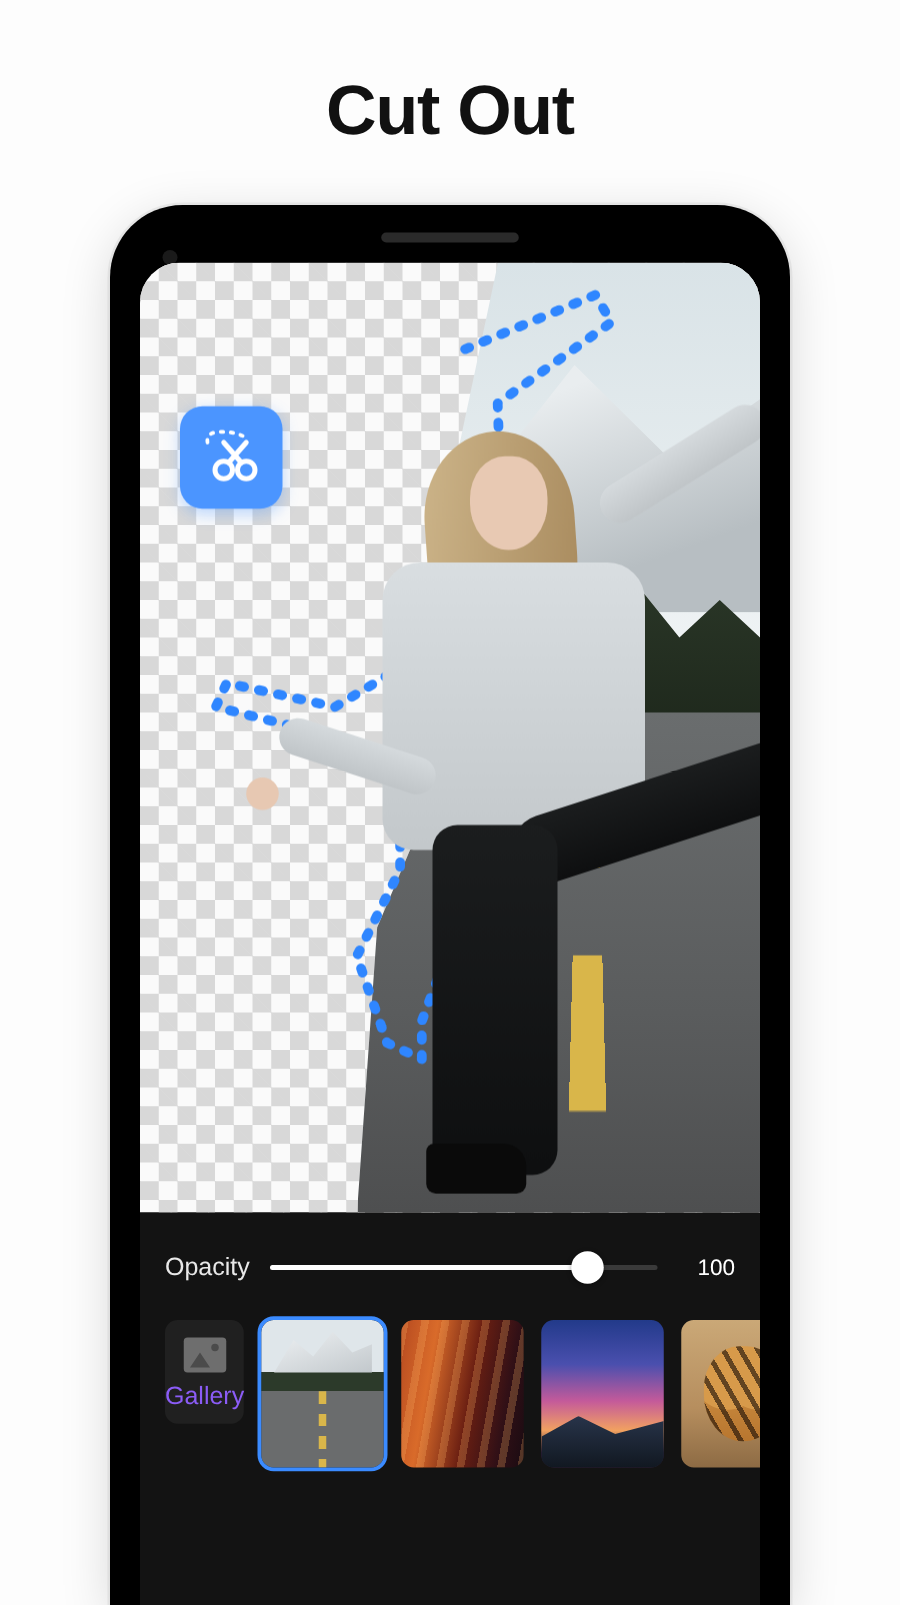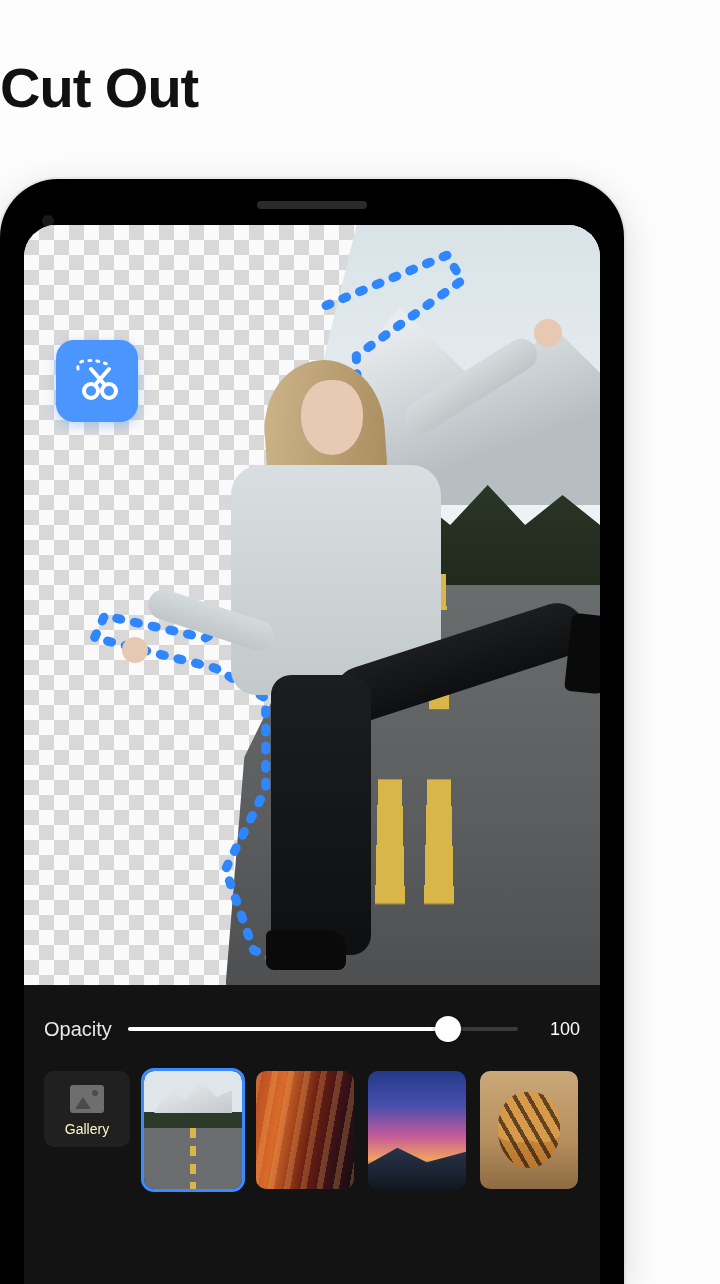--- a/index.html
+++ b/index.html
@@ -1,32 +1,32 @@
 <!DOCTYPE html>
 <html><head>
 <meta charset="utf-8">
 <style>
   * { box-sizing: border-box; margin: 0; padding: 0; }
   html, body { width: 720px; height: 1284px; background: #fdfdfd; font-family: -apple-system, Helvetica, Arial, sans-serif; }
   .page {
     width: 720px; height: 1284px; position: relative; overflow: hidden;
-    display: flex; flex-direction: column; align-items: flex-start;
+    display: flex; flex-direction: column; align-items: center;
   }
   .page-title {
     margin-top: 55px;
     font-size: 56px;
     font-weight: 800;
     color: #111;
     letter-spacing: -1px;
   }
 
   
   .phone {
-    margin-top: 59px;
-    width: 624px;
+    margin-top: 44px;
+    width: 544px;
     height: 1284px;
     border-radius: 58px 58px 0 0;
     background: #000;
     position: relative;
     box-shadow: 0 10px 40px rgba(0,0,0,0.15), 0 0 0 2px #f0f0f0;
     overflow: hidden;
   }
   .phone::before { 
     content:"";
     position:absolute; inset:-6px;
@@ -159,21 +159,21 @@
   .thumbs {
     display:flex; gap:14px; align-items:flex-start; padding:10px 0 0 0;
   }
   .gallery-btn {
     width:86px; display:flex; flex-direction:column; align-items:center; gap:8px;
     background:#202020; border-radius:10px; padding:14px 0 10px;
   }
   .gallery-icon { width:34px; height:28px; background:#6e6e6e; border-radius:3px; position:relative; }
   .gallery-icon::before{content:"";position:absolute;left:5px;bottom:4px;width:0;height:0;border-left:8px solid transparent;border-right:8px solid transparent;border-bottom:12px solid #4b4b4b;}
   .gallery-icon::after{content:"";position:absolute;right:6px;top:5px;width:6px;height:6px;background:#4b4b4b;border-radius:50%;}
-  .gallery-label { color:#fef9c3; font-size:14px; }
+  .gallery-label { color:#8b5cf6; font-size:20px; }
 
   .bg-thumb { width:98px; height:118px; border-radius:10px; overflow:hidden; position:relative; flex-shrink:0; }
   .bg-thumb.selected { outline:3px solid #3b8bff; outline-offset:0; }
 
   .t-road { background:linear-gradient(#dfe6ea 0 35%,#2c3a2a 35% 48%,#6a6c6d 48% 100%); position:relative;}
   .t-road::after{content:"";position:absolute;left:50%;top:48%;bottom:0;width:6px;background:repeating-linear-gradient(#d9b64a 0 10px,transparent 10px 18px);transform:translateX(-50%);}
   .t-road::before{content:"";position:absolute;top:8%;left:10%;width:80%;height:28%;background:linear-gradient(160deg,#eef1f3,#c2c8cc);clip-path:polygon(0 100%,20% 20%,40% 60%,60% 0%,80% 50%,100% 30%,100% 100%);}
 
   .t-canyon { background:linear-gradient(100deg,#b64a20 0%,#d96b2a 25%,#6b1f12 55%,#321016 80%,#1a0b12 100%);}
   .t-canyon::after{content:"";position:absolute;inset:0;background:repeating-linear-gradient(100deg,rgba(255,180,100,0.25) 0 6px,transparent 6px 16px);}

